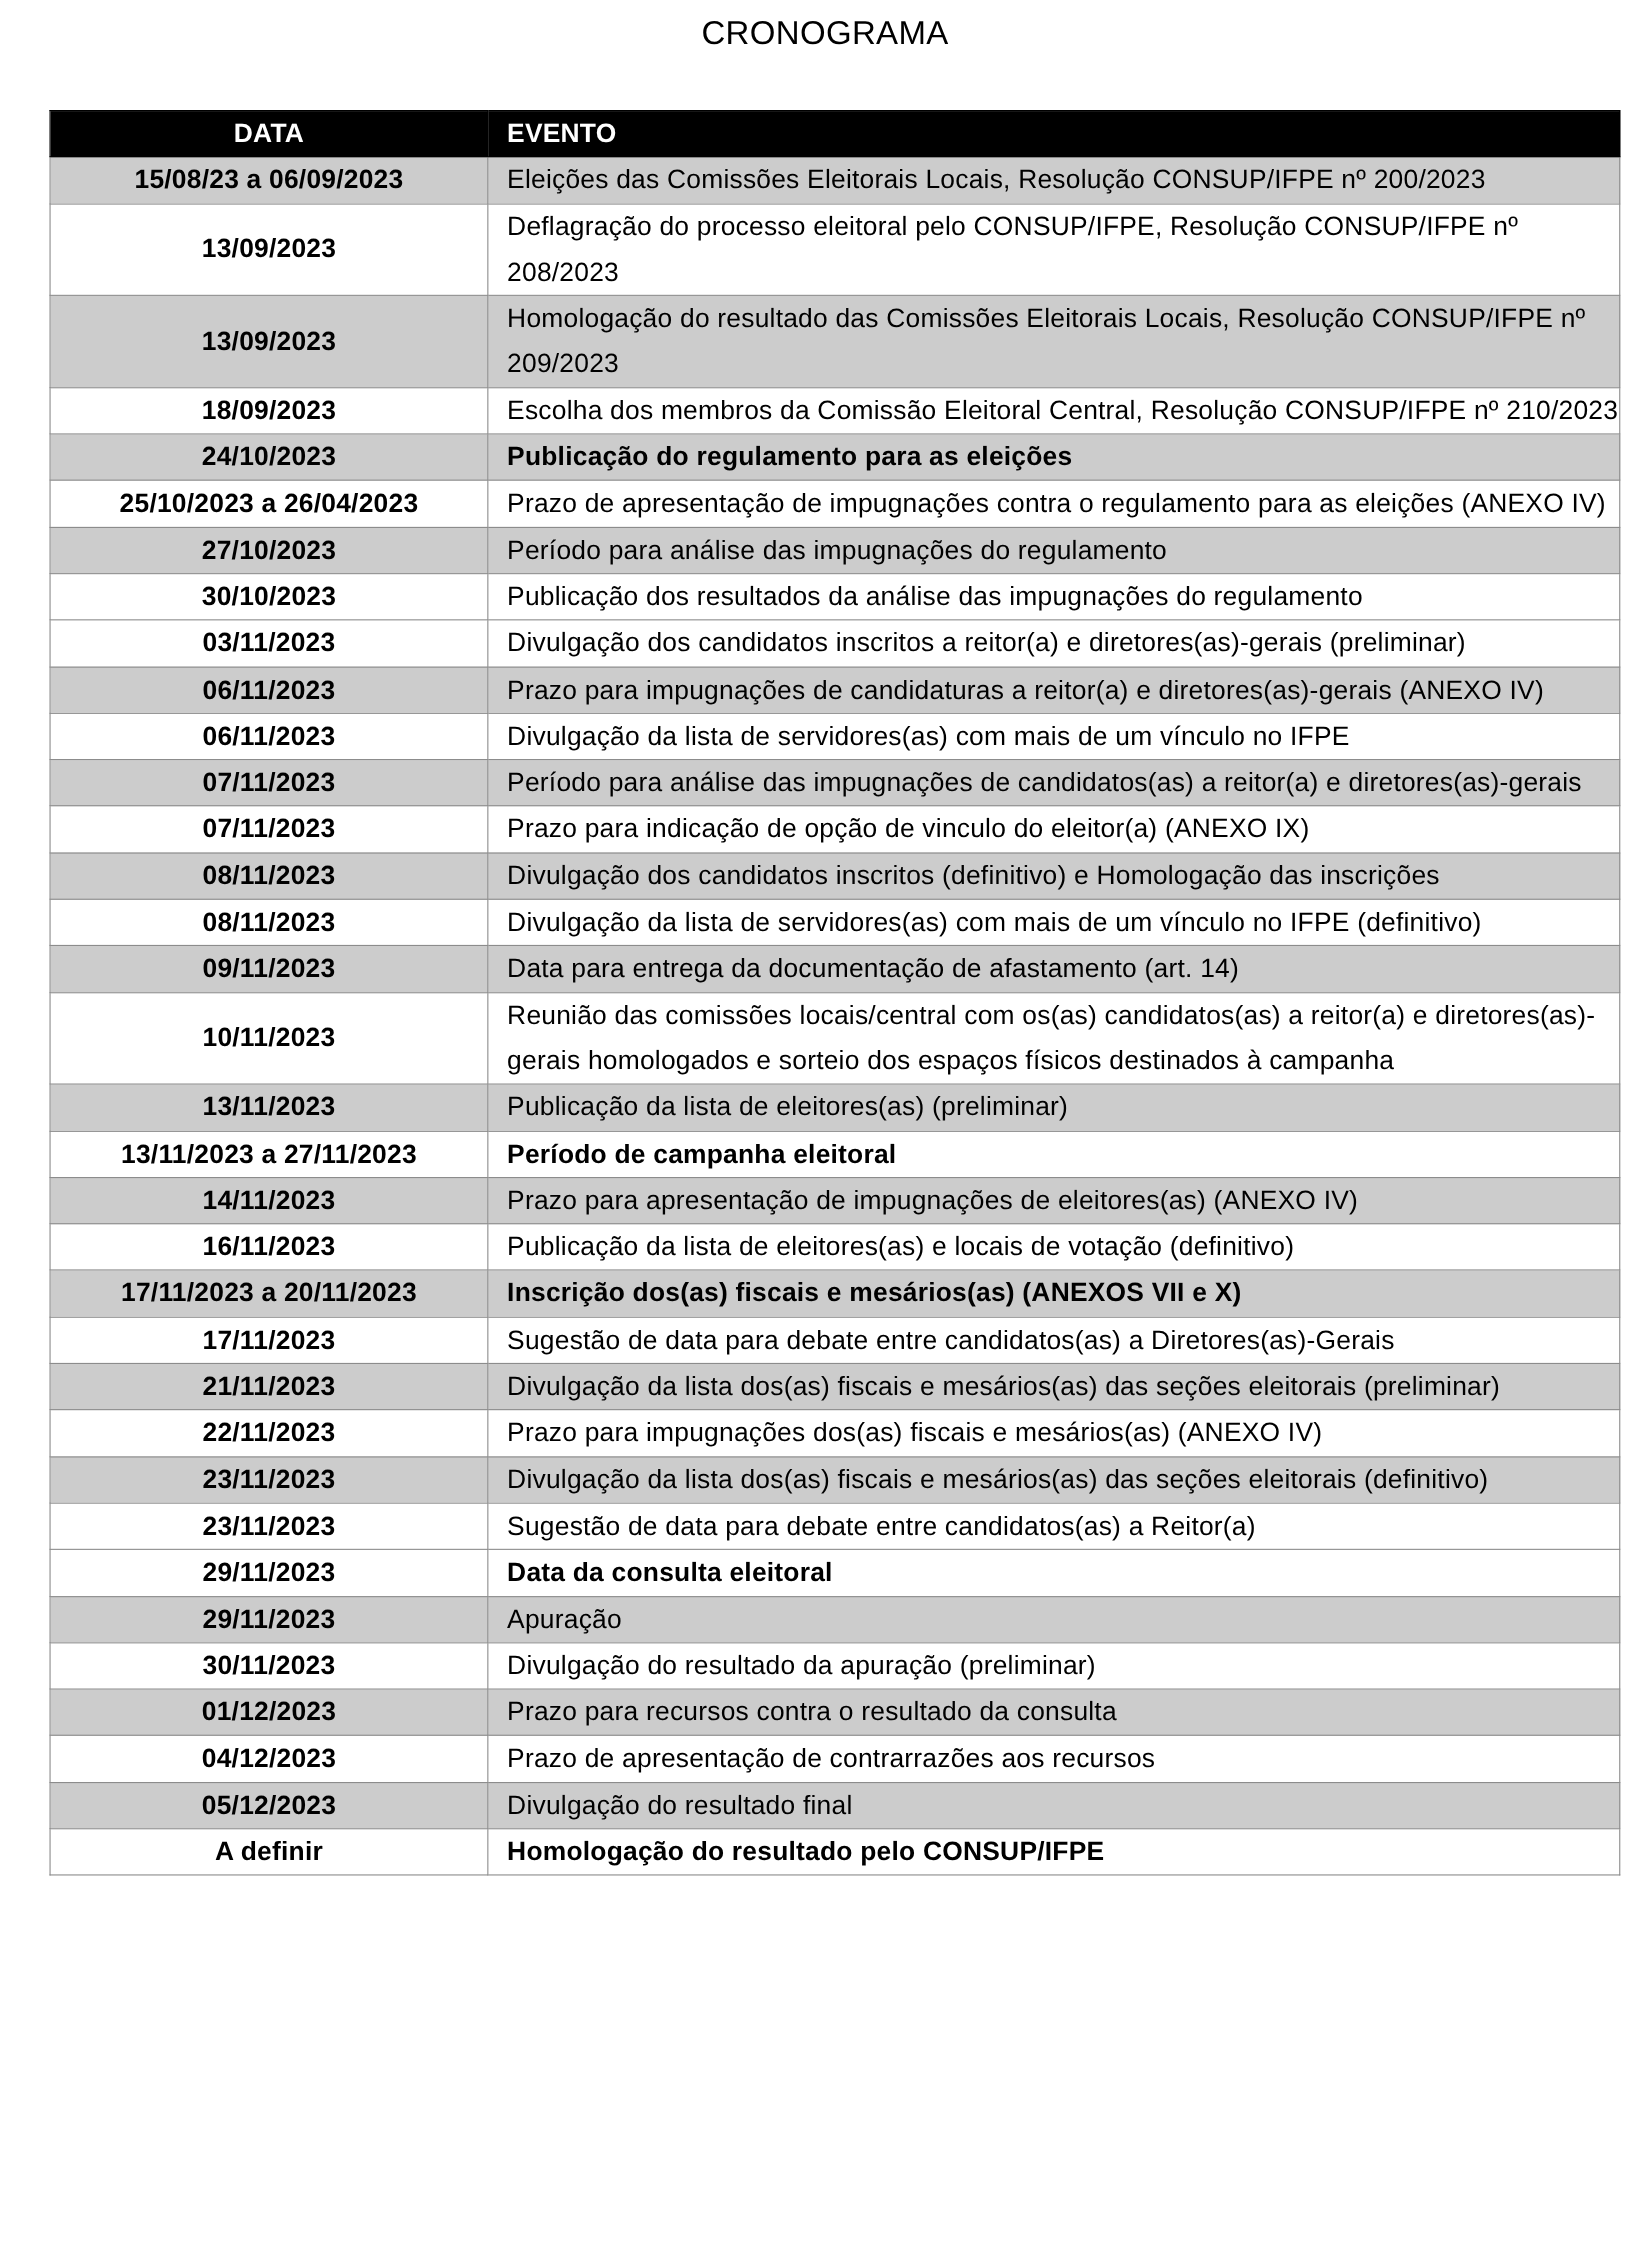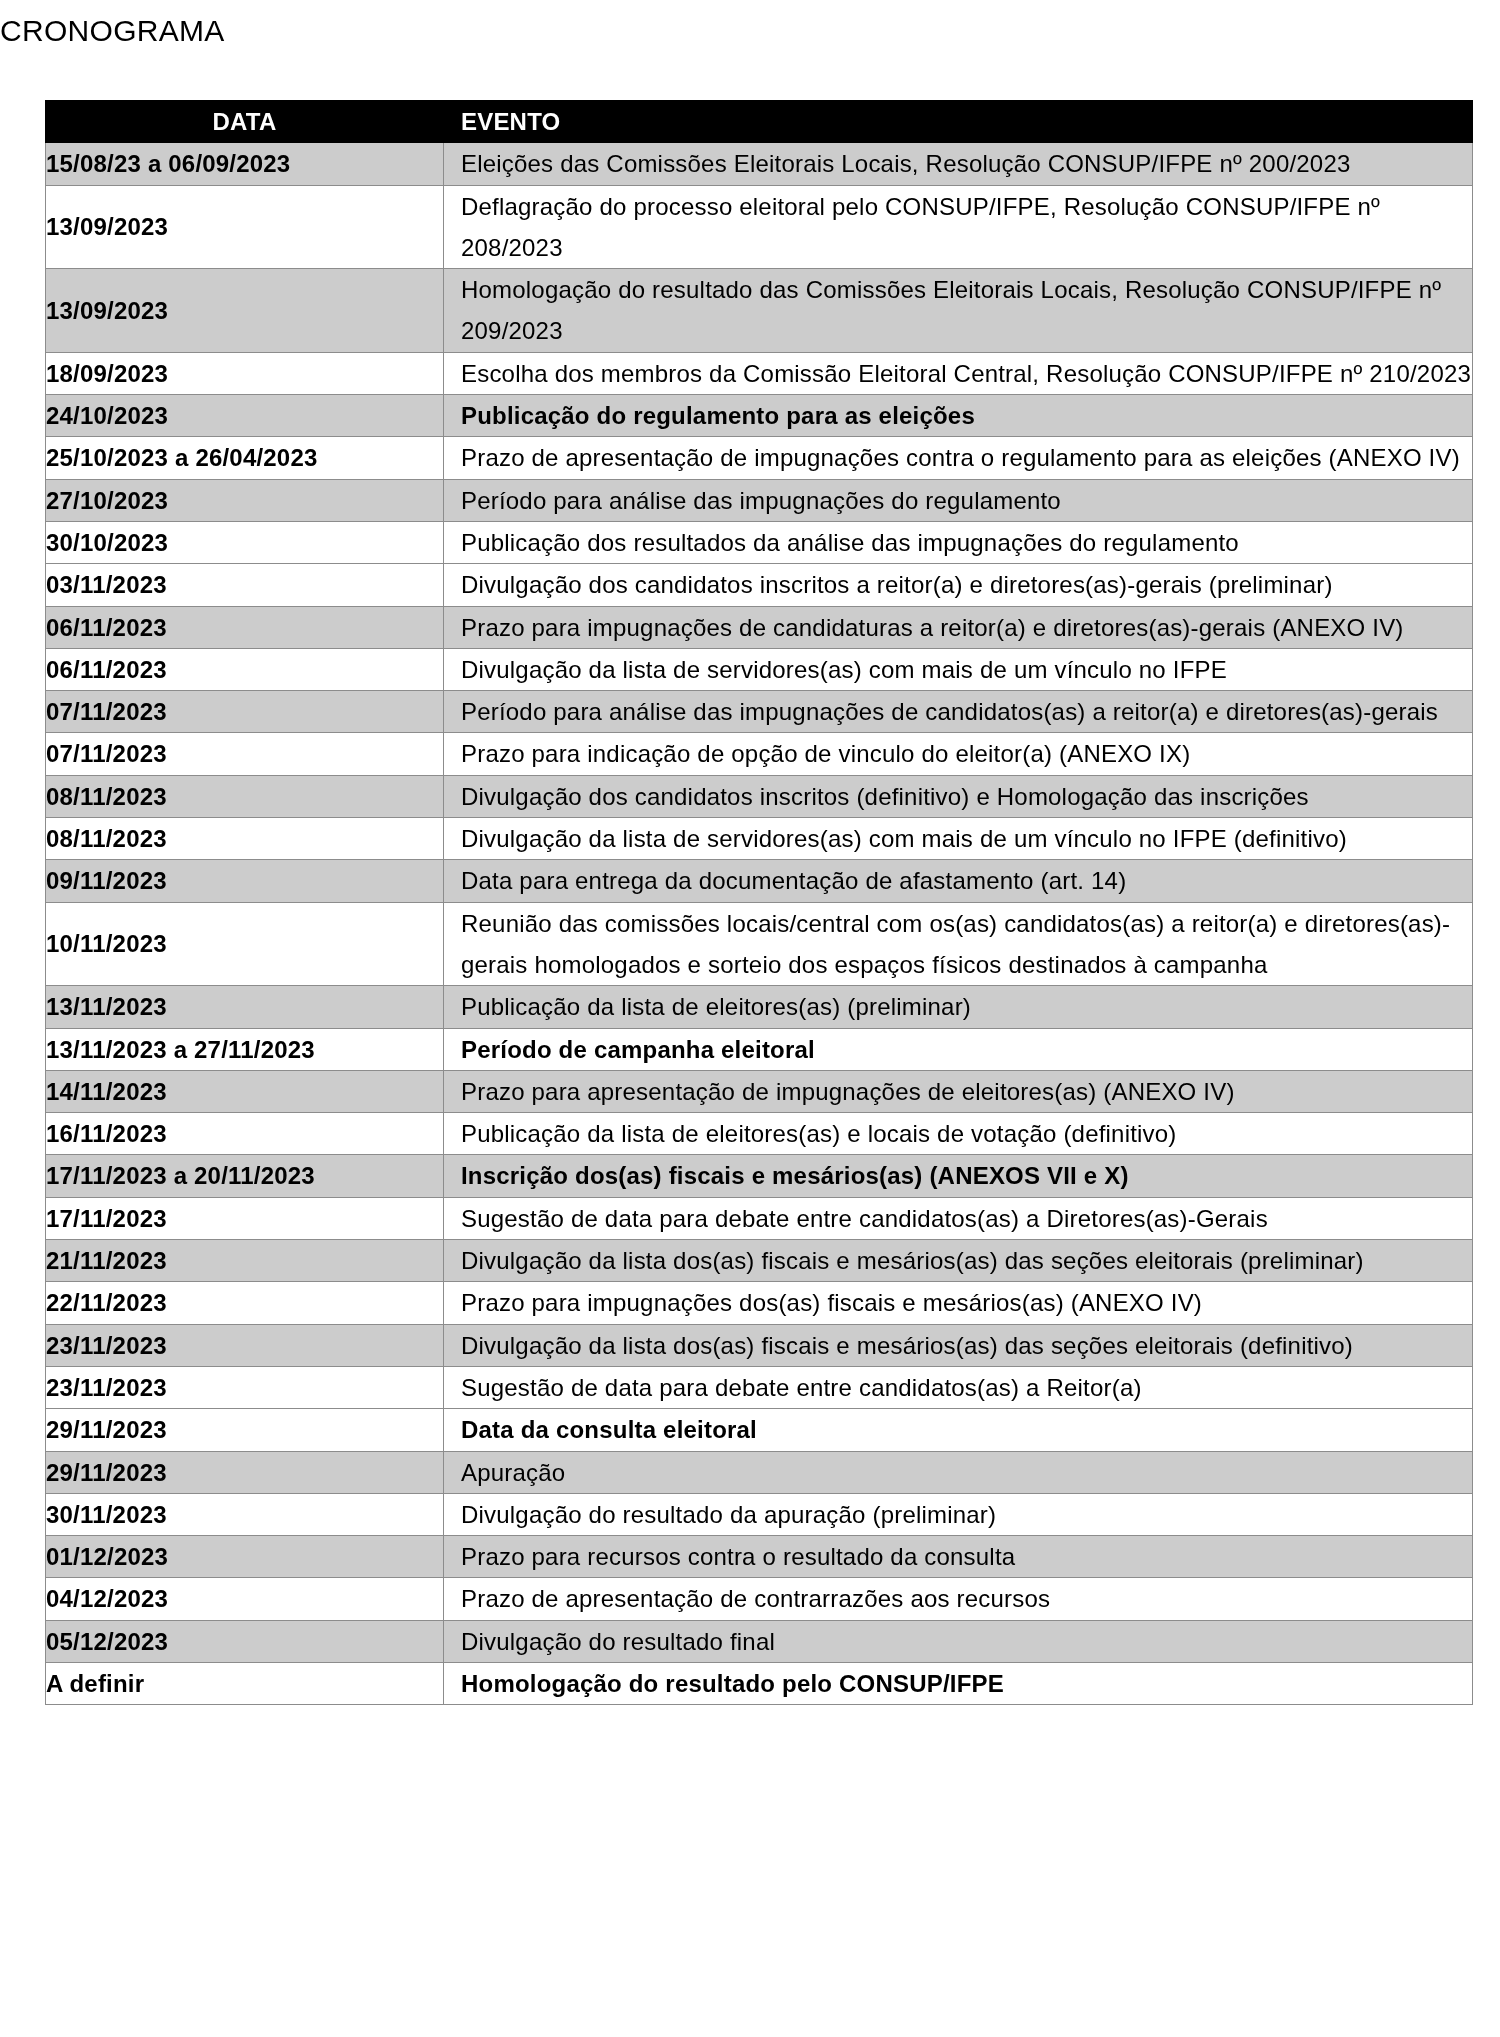--- a/index.html
+++ b/index.html
@@ -1,33 +1,33 @@
 <!DOCTYPE html>
 <html><head>
 <meta charset="utf-8">
 <style>
   html, body { margin:0; padding:0; background:#ffffff; }
   body { width:1500px; height:2037px; position:relative; overflow:hidden;
          font-family:"Liberation Sans", sans-serif; color:#000; }
   .annex-title { position:absolute; left:0; width:1500px; top:-30px; text-align:center;
                  font-size:30px; line-height:34px; }
-  .doc-title { position:absolute; left:0; width:1500px; top:14px; text-align:left;
+  .doc-title { position:absolute; left:0; width:1500px; top:14px; text-align:center;
                font-size:30px; line-height:34px; letter-spacing:0.3px; }
   table.schedule { position:absolute; left:45px; top:100px; width:1427px;
                    border-collapse:collapse; table-layout:fixed; }
   table.schedule col.c-date { width:398px; }
   table.schedule col.c-event { width:1029px; }
   th, td { border:1px solid #8c8c8c; padding:0; font-size:24px; line-height:41.3px;
            vertical-align:middle; letter-spacing:0.2px; }
   thead th { background:#000; color:#fff; font-weight:bold; height:41px; border-color:#000; }
   thead th.h-date { text-align:center; }
   thead th.h-event { text-align:left; padding-left:17px; }
   tbody tr.gray td { background:#cccccc; }
   tbody tr.white td { background:#ffffff; }
-  td.date { text-align:left; font-weight:bold; }
+  td.date { text-align:center; font-weight:bold; }
   td.event { text-align:left; padding-left:17px; }
   td.event.bold { font-weight:bold;margin-top:12px; }
 </style>
 </head>
 <body>
 
 <div class="annex-title">ANEXO I</div>
 <div class="doc-title">CRONOGRAMA</div>
 
 <table class="schedule">

